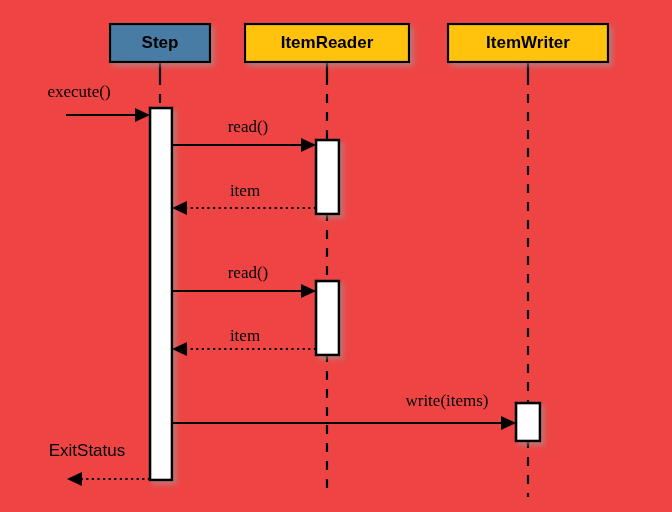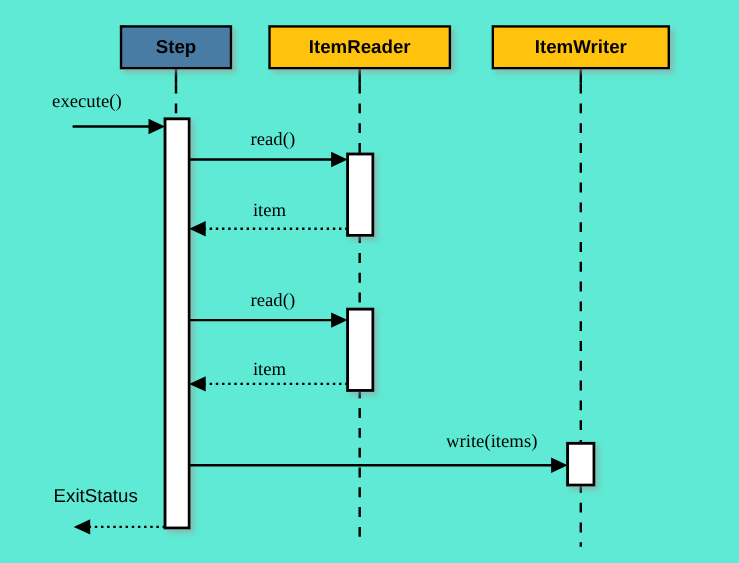--- a/index.html
+++ b/index.html
@@ -10,21 +10,21 @@
   body {
     width: 672px;
     height: 512px;
     font-family: "Liberation Sans", sans-serif;
     overflow: hidden;
   }
   #diagram-root {
     position: relative;
     width: 672px;
     height: 512px;
-    background: #5eead4;
+    background: #ef4444;
   }
   svg#seq-svg {
     display: block;
     width: 672px;
     height: 512px;
   }
   .lifeline-title {
     font-family: "Liberation Sans", sans-serif;
     font-weight: bold;
     font-size: 17px;

